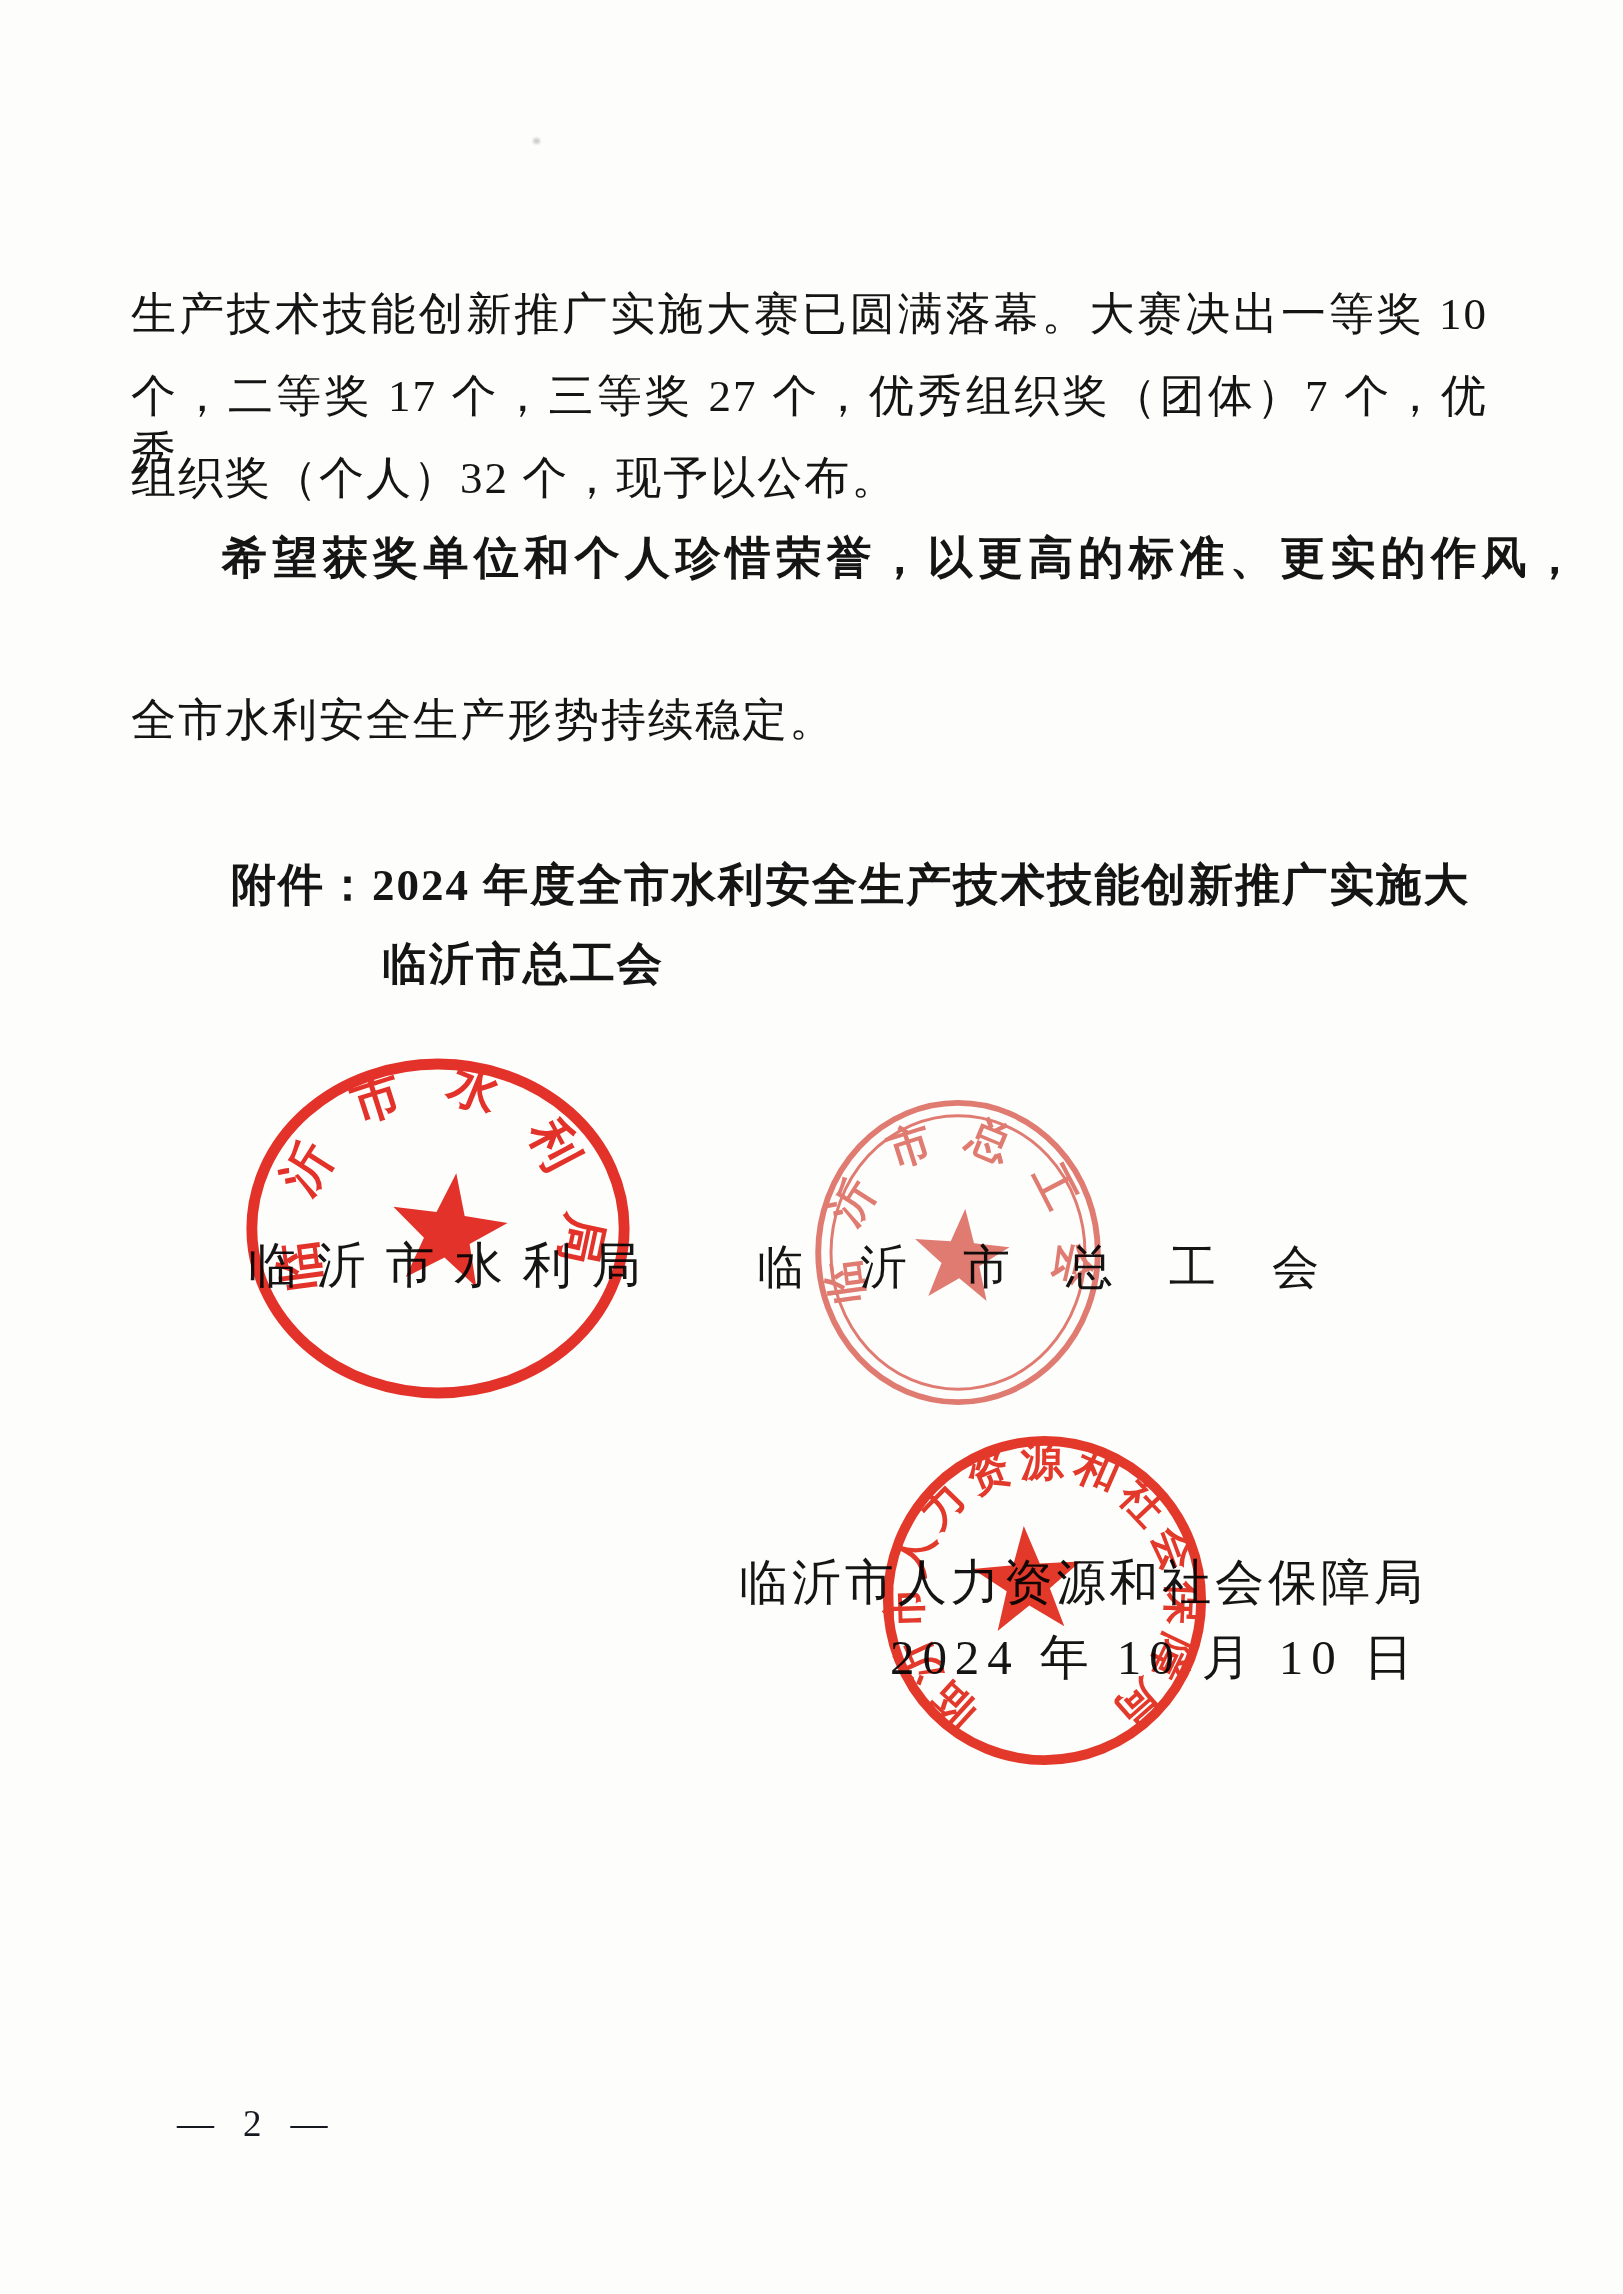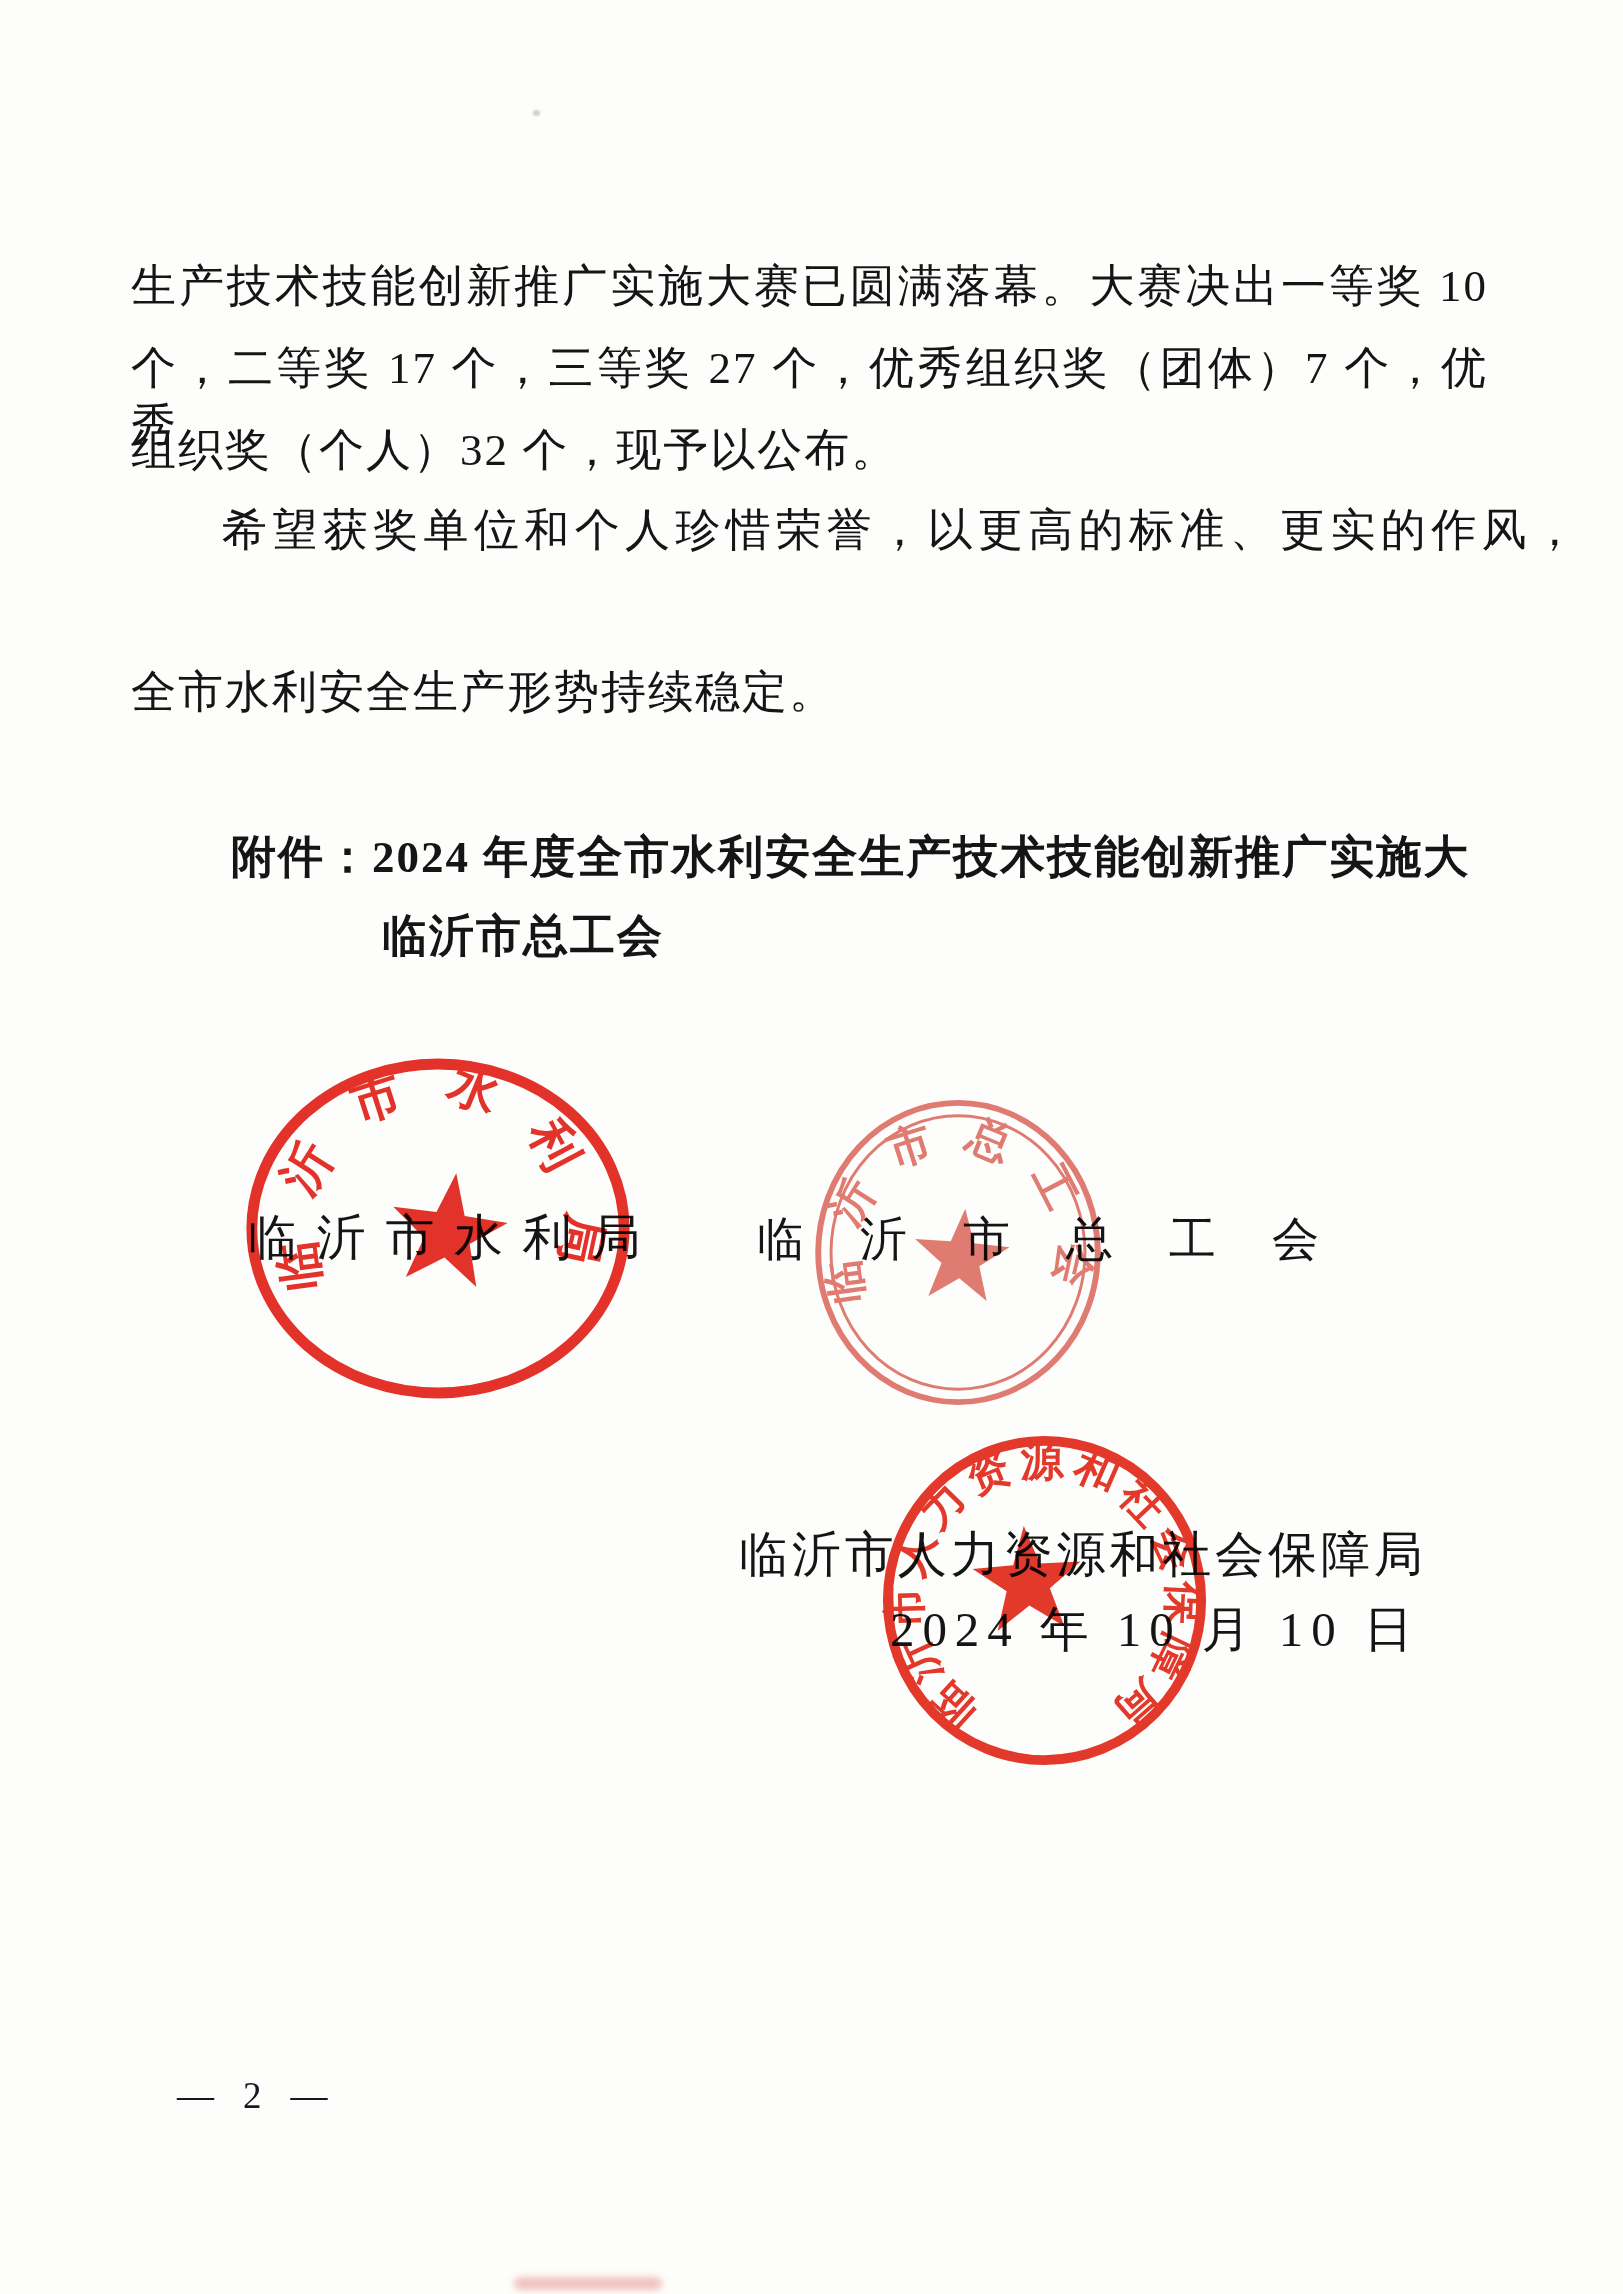--- a/index.html
+++ b/index.html
@@ -4,29 +4,29 @@
 <style>
   html,body{margin:0;padding:0;background:#e9e9e7;}
   .page{
     position:relative;
     width:1623px;height:2294px;
     background:#fdfdfc;
     overflow:hidden;
     font-family:"Liberation Serif","DejaVu Serif",serif;
     color:#151515;
   }
-  .abs{position:absolute;}
+  .abs{position:absolute;margin-top:28px;}
   .bodyline{
     left:131px;width:1357px;
     font-size:45px;line-height:57px;
     letter-spacing:2px;
     white-space:nowrap;
   }
   .fill{white-space:normal;text-align:justify;text-align-last:justify;}
-  .indent2{padding-left:91px;}
+  .indent2{padding-left:91px;font-weight:bold;}
   .attach{
     font-size:45px;line-height:57px;letter-spacing:2px;white-space:nowrap;font-weight:bold;
   }
   .sig{font-size:49px;line-height:55px;white-space:nowrap;z-index:5;}
   .sig-spread{font-size:47px;letter-spacing:56px;}
   .sig-left{letter-spacing:19.7px;}
   .sig-hr{letter-spacing:3.9px;}
   .sig-date{letter-spacing:7.9px;text-align:right;}
   .pagenum{font-size:37px;letter-spacing:9.9px;color:#16181f;}
   .seal{

